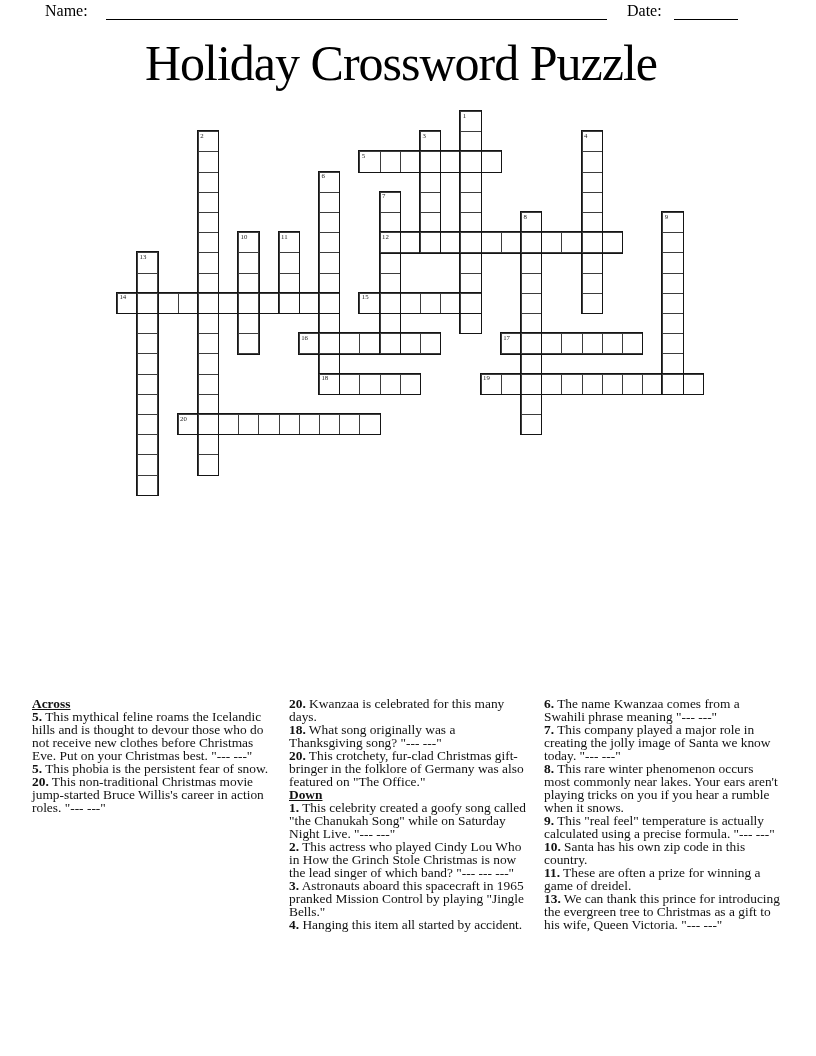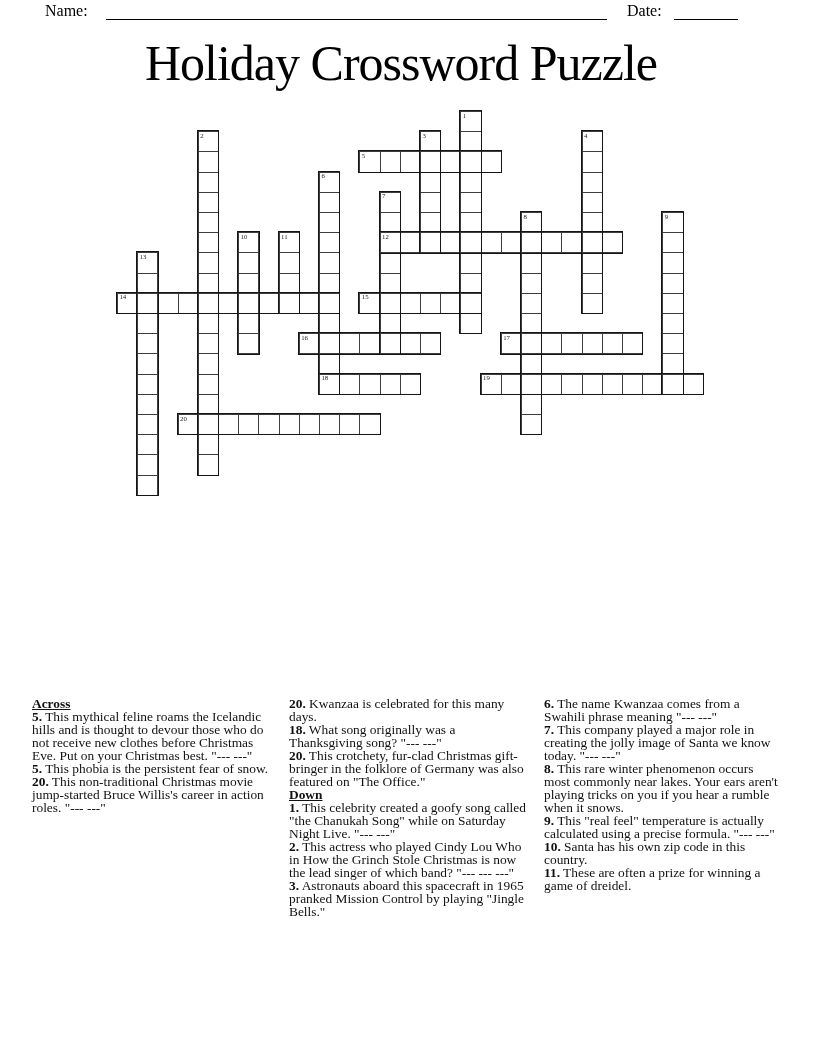--- a/index.html
+++ b/index.html
@@ -290,24 +290,26 @@
         <div class="clue"><b>20.</b><span> This non-traditional Christmas movie jump-started Bruce Willis's career in action roles. "--- ---"</span></div>
       </div>
     <div class="clue-col" id="clue-col-2">
         <div class="clue"><b>20.</b><span> Kwanzaa is celebrated for this many days.</span></div>
         <div class="clue"><b>18.</b><span> What song originally was a Thanksgiving song? "--- ---"</span></div>
         <div class="clue"><b>20.</b><span> This crotchety, fur-clad Christmas gift-bringer in the folklore of Germany was also featured on "The Office."</span></div>
         <div class="clue-heading">Down</div>
         <div class="clue"><b>1.</b><span> This celebrity created a goofy song called "the Chanukah Song" while on Saturday Night Live. "--- ---"</span></div>
         <div class="clue"><b>2.</b><span> This actress who played Cindy Lou Who in How the Grinch Stole Christmas is now the lead singer of which band? "--- --- ---"</span></div>
         <div class="clue"><b>3.</b><span> Astronauts aboard this spacecraft in 1965 pranked Mission Control by playing "Jingle Bells."</span></div>
+        <div class="clue"><b>4.</b><span> Hanging this item all started by accident.</span></div>
       </div>
     <div class="clue-col" id="clue-col-3">
         <div class="clue"><b>6.</b><span> The name Kwanzaa comes from a Swahili phrase meaning "--- ---"</span></div>
         <div class="clue"><b>7.</b><span> This company played a major role in creating the jolly image of Santa we know today. "--- ---"</span></div>
         <div class="clue"><b>8.</b><span> This rare winter phenomenon occurs most commonly near lakes. Your ears aren't playing tricks on you if you hear a rumble when it snows.</span></div>
         <div class="clue"><b>9.</b><span> This "real feel" temperature is actually calculated using a precise formula. "--- ---"</span></div>
         <div class="clue"><b>10.</b><span> Santa has his own zip code in this country.</span></div>
         <div class="clue"><b>11.</b><span> These are often a prize for winning a game of dreidel.</span></div>
+        <div class="clue"><b>13.</b><span> We can thank this prince for introducing the evergreen tree to Christmas as a gift to his wife, Queen Victoria. "--- ---"</span></div>
       </div>
   </div>
 
 </div>
 
 </body></html>

